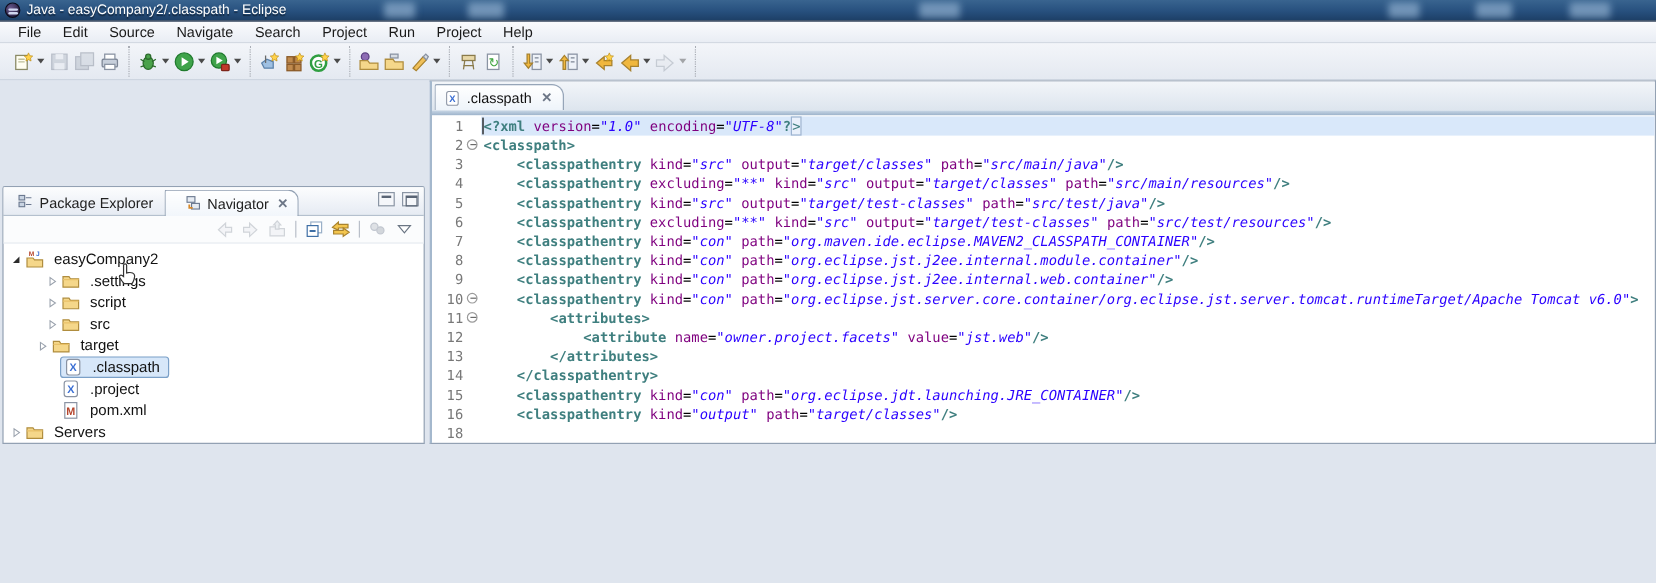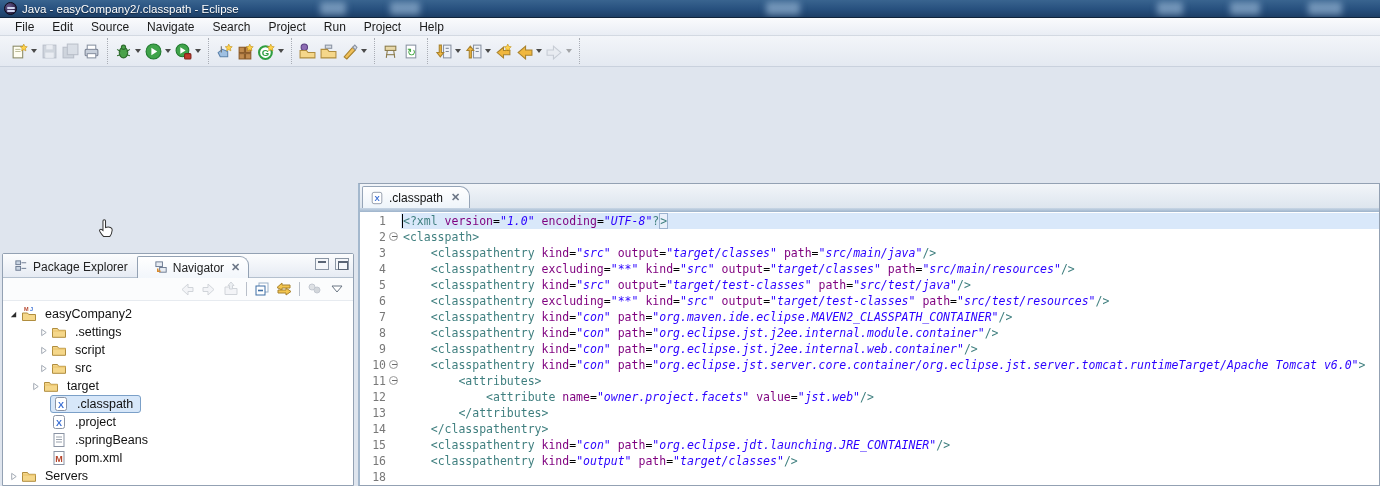--- a/index.html
+++ b/index.html
@@ -1,18 +1,18 @@
 <!DOCTYPE html>
 <html><head>
 <meta charset="utf-8">
 <style>
   * { margin:0; padding:0; box-sizing:border-box; }
   html,body { width:1380px; height:486px; overflow:hidden; background:#dfe5ee;
               font-family:"Liberation Sans", sans-serif; }
-  .window { position:relative; width:1380px; height:486px; display:flex; flex-direction:column; }
+  .window { position:relative; width:1380px; height:370px; display:flex; flex-direction:column; }
 
   
   .titlebar { position:relative; height:18px; background:linear-gradient(#39648f,#27507e 55%,#1d3f66);
               display:flex; align-items:center; padding-left:4px; overflow:hidden;
               border-bottom:1px solid #10243c; }
   .titlebar .title { color:#ffffff; font-size:11.5px; margin-left:5px; white-space:nowrap;
                      text-shadow:0 1px 1px rgba(0,0,0,.5); }
   .tb-blur { position:absolute; top:2px; height:13px; background:rgba(186,214,240,.5);
              filter:blur(3px); border-radius:2px; }
   .eclipse-logo { width:13px; height:13px; border-radius:50%;
@@ -89,21 +89,21 @@
              line-height:16px; padding-top:1px; }
   .code-line { display:flex; height:16px; white-space:pre; }
   .gut-num { width:26px; text-align:right; color:#787878; flex:0 0 auto; }
   .gut-fold { width:15px; flex:0 0 auto; position:relative; }
   .fold-dot { position:absolute; left:3px; top:3px; width:9px; height:9px; border:1px solid #9a9a9a;
               border-radius:50%; background:#ffffff; }
   .fold-dot:after { content:""; position:absolute; left:2px; top:3px; width:5px; height:1px; background:#6a6a6a; }
   .code-text { flex:1; padding-left:2px; position:relative; }
   .code-line.hl .code-text { background:#d9e8fa; }
   .caret { position:absolute; left:1px; top:1px; width:1px; height:14px; background:#000; }
-  .tk-t { color:#3f7f7f; }
+  .tk-t { color:#3f7f7f;font-weight:bold; }
   .tk-a { color:#7f007f; }
   .tk-v { color:#2a00ff; font-style:italic; }
   .tk-p { color:#000000; }
   .tk-tb { color:#3f7f7f; border:1px solid #9cb3d0; background:#e9f0fb; }
 
   
   .cursor-hand { position:absolute; left:96px; top:218px; width:22px; height:22px; z-index:50; pointer-events:none; }
 </style>
 </head>
 <body>
@@ -453,32 +453,20 @@
           </div>
           <div class="tree-row" style="padding-left: 34px;">
             <span class="tw"></span>
             <span class="tree-icon">
               <svg viewBox="0 0 16 16">
                 <rect x="2.5" y="1.5" width="11" height="13" rx="2" fill="#fff" stroke="#8a93a3"></rect>
                 <text x="8" y="11.5" font-size="9" font-weight="bold" fill="#3b6fd4" text-anchor="middle" font-family="sans-serif">X</text>
               </svg>
             </span>
             <span class="tree-label">.project</span>
-          </div>
-          <div class="tree-row" style="padding-left: 34px;">
-            <span class="tw"></span>
-            <span class="tree-icon">
-              <svg viewBox="0 0 16 16">
-                <rect x="3" y="1.5" width="10" height="13" fill="#fff" stroke="#8a93a3"></rect>
-                <line x1="5" y1="5" x2="11" y2="5" stroke="#9aa2ad"></line>
-                <line x1="5" y1="7.5" x2="11" y2="7.5" stroke="#9aa2ad"></line>
-                <line x1="5" y1="10" x2="11" y2="10" stroke="#9aa2ad"></line>
-              </svg>
-            </span>
-            <span class="tree-label">.springBeans</span>
           </div>
           <div class="tree-row" style="padding-left: 34px;">
             <span class="tw"></span>
             <span class="tree-icon">
               <svg viewBox="0 0 16 16">
                 <rect x="3" y="1.5" width="10" height="13" fill="#fff" stroke="#8a93a3"></rect>
                 <text x="8" y="12" font-size="9" font-weight="bold" fill="#b5452c" text-anchor="middle" font-family="sans-serif">M</text>
               </svg>
             </span>
             <span class="tree-label">pom.xml</span>

